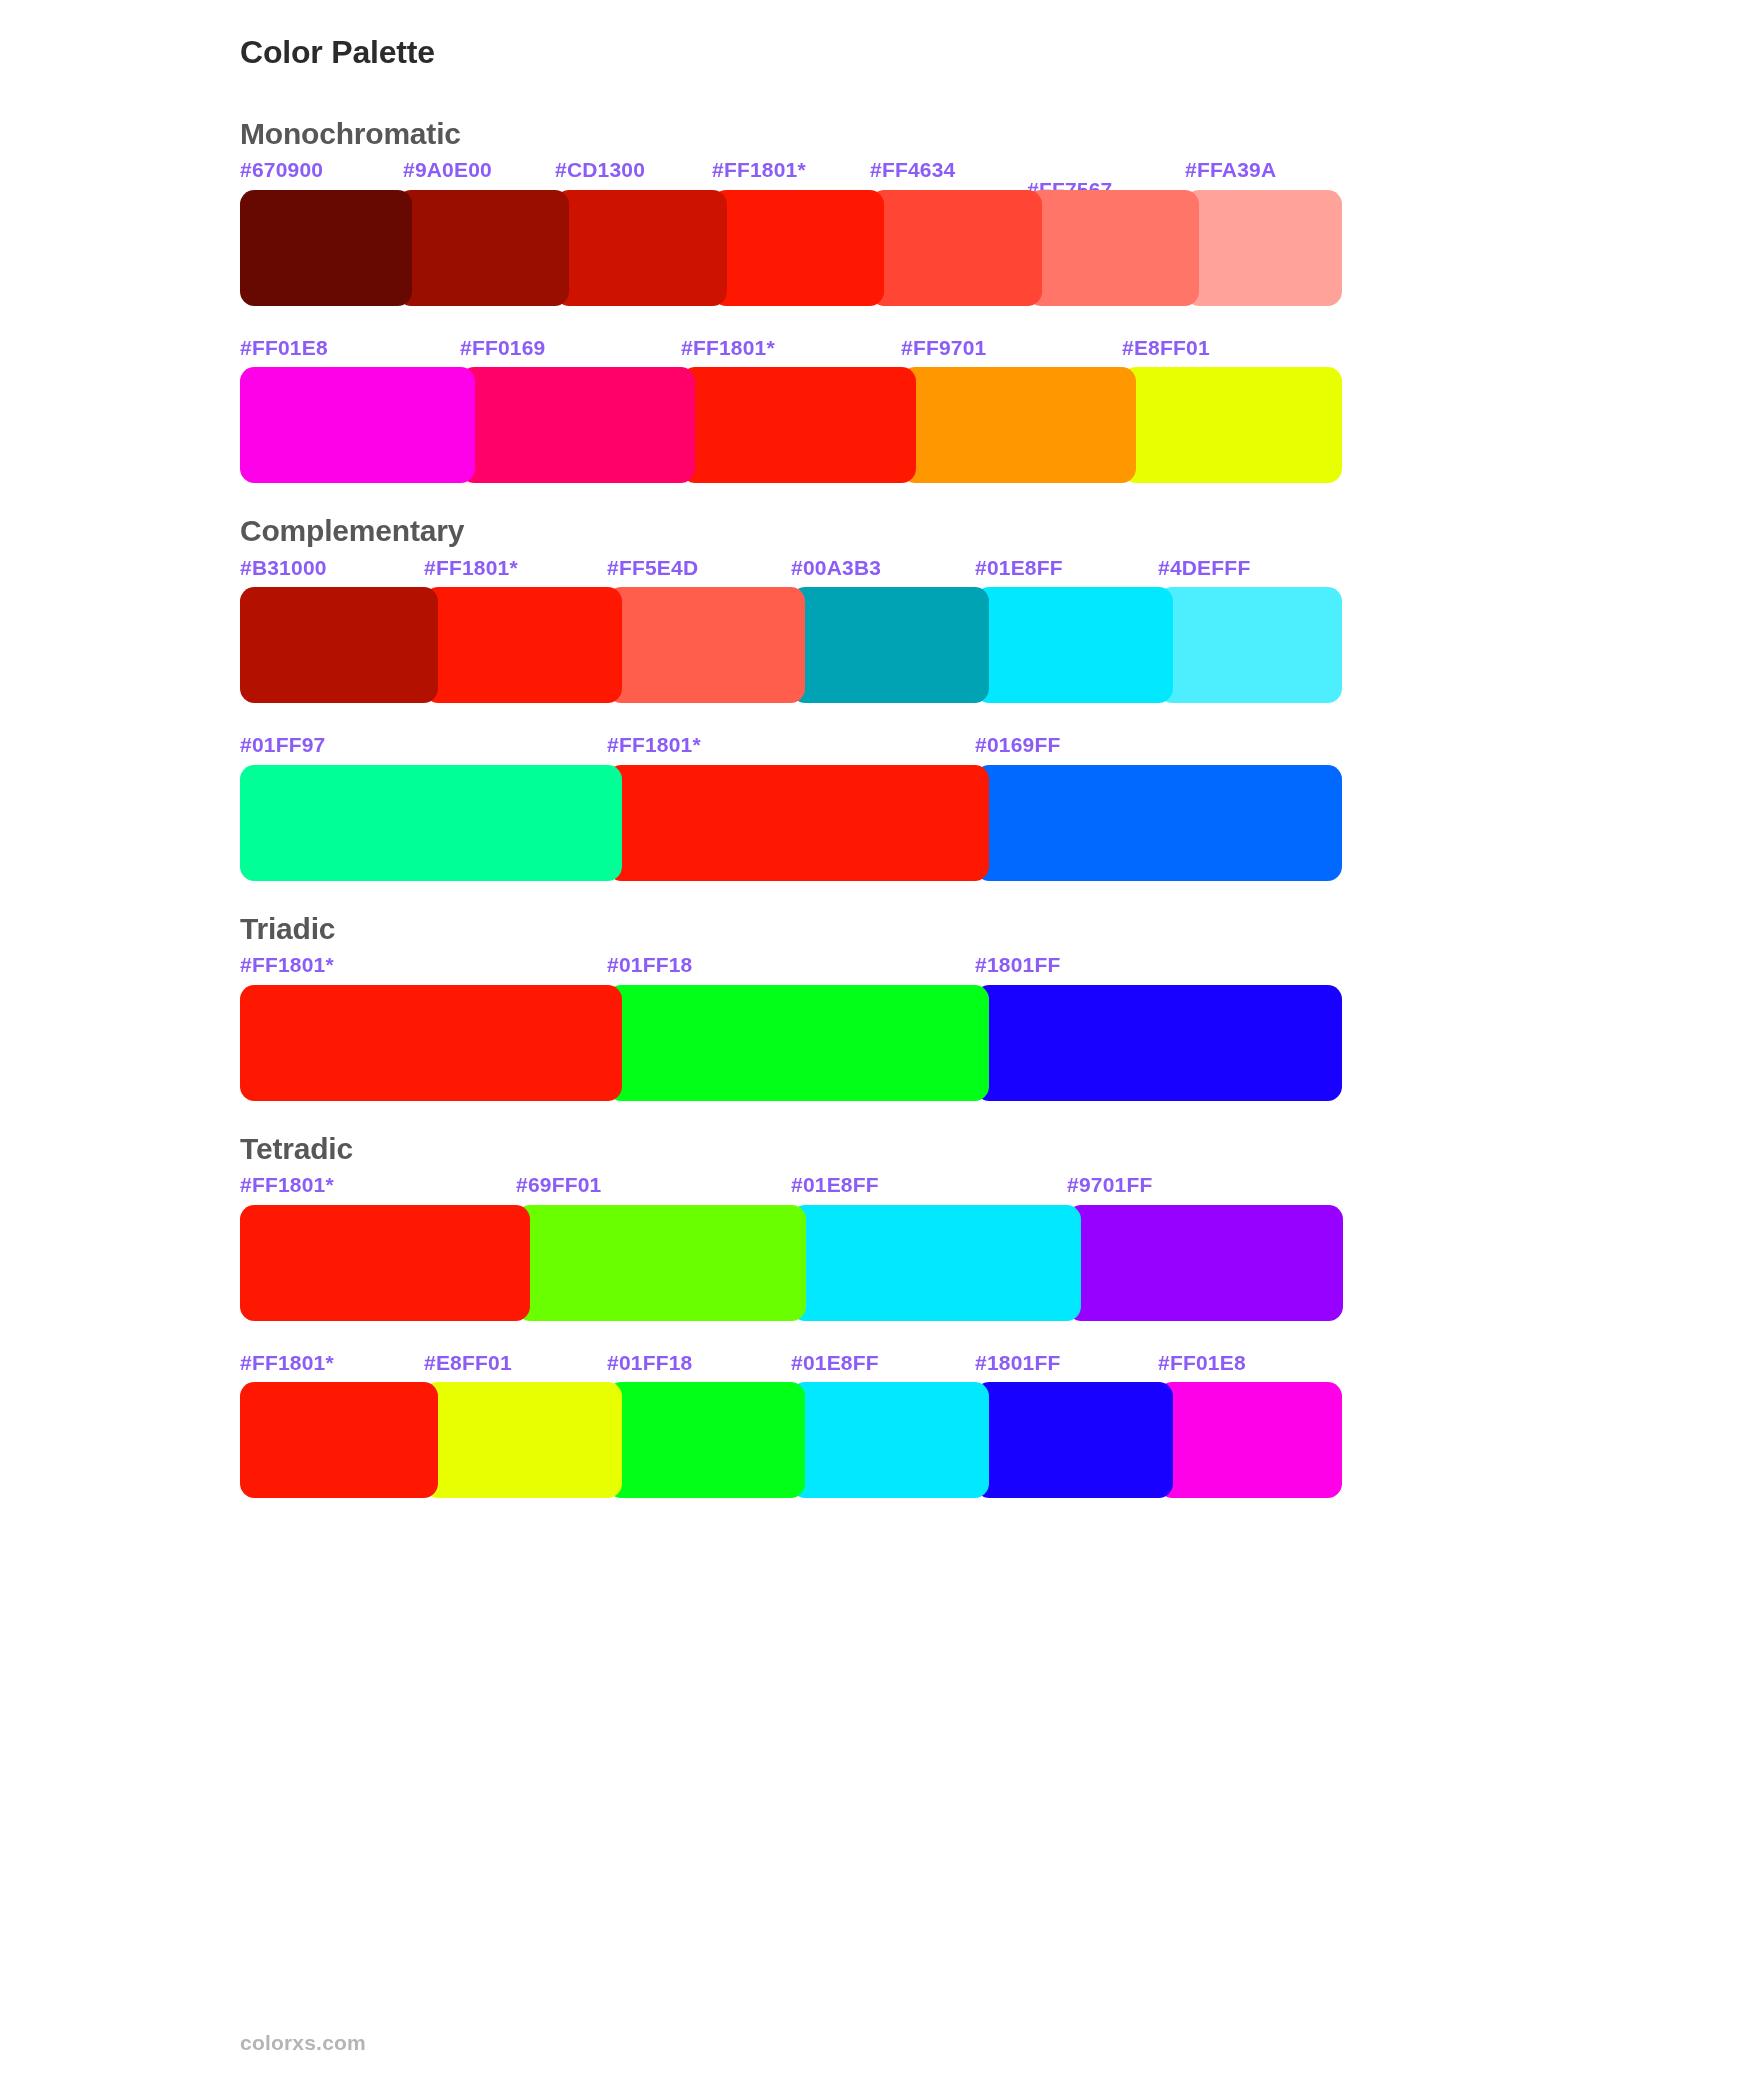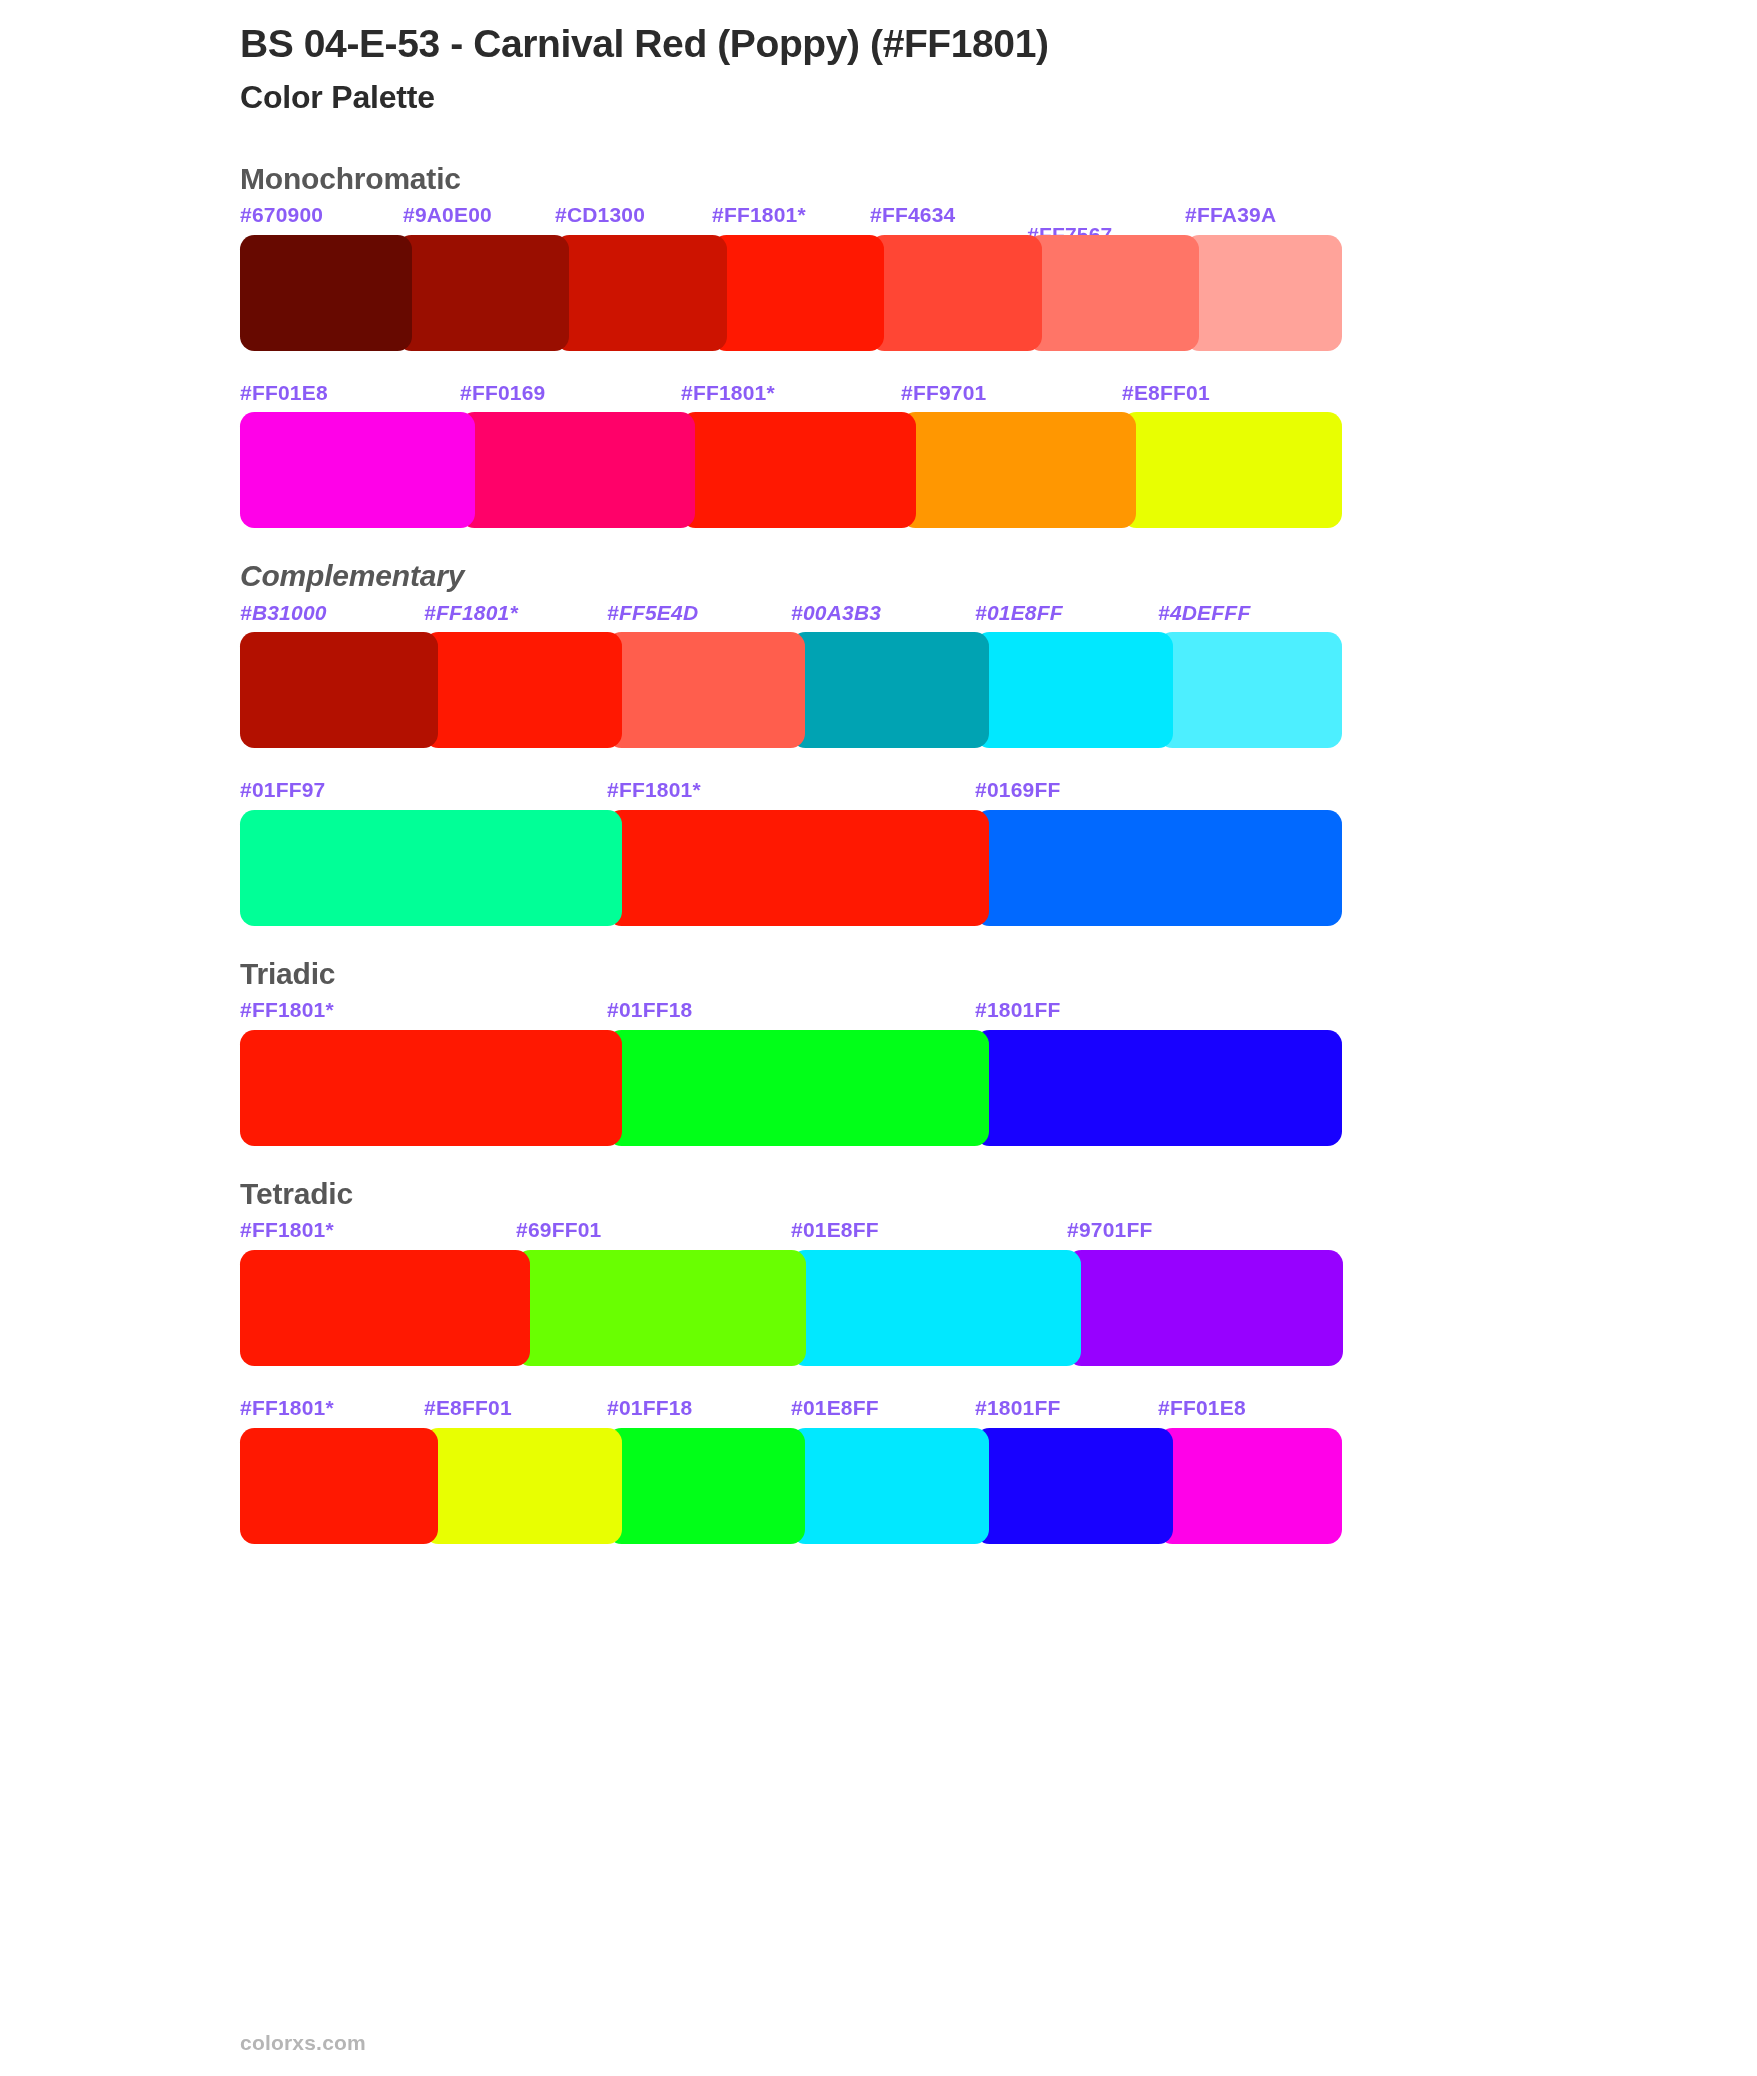--- a/index.html
+++ b/index.html
@@ -99,21 +99,20 @@
     color: #b5b5b5;
     letter-spacing: 0.2px;
   }
 </style>
 </head>
 <body>
 
 <div class="page">
 
   <div class="header">
-    <h1 class="page-title">BS 04-E-53 - Carnival Red (Poppy) (#FF1801)</h1>
     <h2 class="page-subtitle">Color Palette</h2>
   </div>
 
   <div class="sections" id="sections-root">
       <div class="section" style="margin-bottom: 30px;">
         <div class="section-title">Monochromatic</div>
         <div class="labels-row">
           <span class="hex-label" style="left: 0px;">#670900</span>
           <span class="hex-label" style="left: 163px;">#9A0E00</span>
           <span class="hex-label" style="left: 315px;">#CD1300</span>
@@ -141,21 +140,21 @@
           <span class="hex-label" style="left: 882px;">#E8FF01</span>
         </div>
         <div class="swatch-row" style="height: 116px;">
           <div class="swatch" title="#FF01E8" style="left: 0px; width: 235px; height: 116px; background: rgb(255, 1, 232); z-index: 5;"></div>
           <div class="swatch" title="#FF0169" style="left: 220px; width: 235px; height: 116px; background: rgb(255, 1, 105); z-index: 4;"></div>
           <div class="swatch" title="#FF1801*" style="left: 441px; width: 235px; height: 116px; background: rgb(255, 24, 1); z-index: 3;"></div>
           <div class="swatch" title="#FF9701" style="left: 661px; width: 235px; height: 116px; background: rgb(255, 151, 1); z-index: 2;"></div>
           <div class="swatch" title="#E8FF01" style="left: 882px; width: 220px; height: 116px; background: rgb(232, 255, 1); z-index: 1;"></div>
         </div>
       </div>
-      <div class="section" style="margin-bottom: 30px; font-style: italic;">
+      <div class="section" style="margin-bottom: 30px;">
         <div class="section-title">Complementary</div>
         <div class="labels-row">
           <span class="hex-label" style="left: 0px;">#B31000</span>
           <span class="hex-label" style="left: 184px;">#FF1801*</span>
           <span class="hex-label" style="left: 367px;">#FF5E4D</span>
           <span class="hex-label" style="left: 551px;">#00A3B3</span>
           <span class="hex-label" style="left: 735px;">#01E8FF</span>
           <span class="hex-label" style="left: 918px;">#4DEFFF</span>
         </div>
         <div class="swatch-row" style="height: 116px;">

